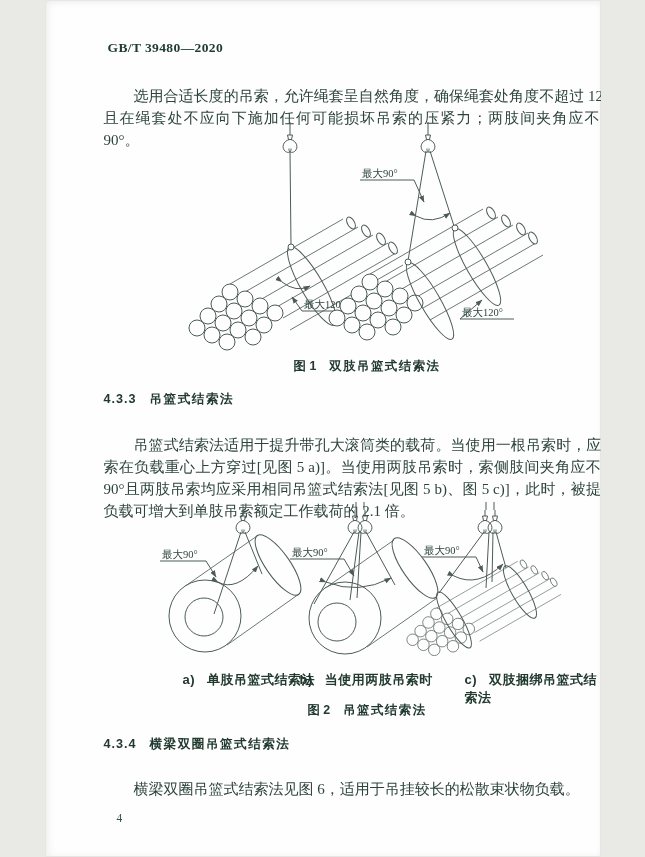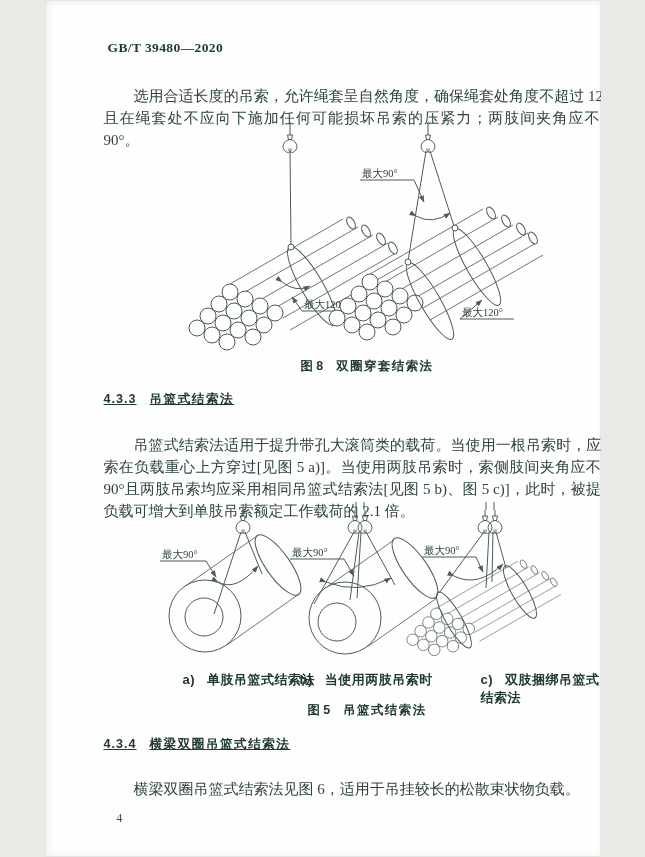--- a/index.html
+++ b/index.html
@@ -18,41 +18,41 @@
     position:absolute;left:59px;width:528px;
     font-size:15px;line-height:22px;text-align:justify;
     text-indent:2em;color:#2d433c;
   }
   .p-intro{top:70px;}
   .p-433{top:419px;}
   .p-434{top:763px;}
   .heading{
     position:absolute;left:59px;
     font-family:"Liberation Sans","DejaVu Sans",sans-serif;
-    font-weight:bold;font-size:12.6px;color:#21392f;text-decoration:underline;
+    font-weight:bold;font-size:12.6px;color:#21392f;
   }
   .h-433{top:391px;}
   .h-434{top:736px;}
   .heading .num{margin-right:13px;letter-spacing:1px;}
   .heading .ttl{letter-spacing:1.5px;}
   .figcap{
     position:absolute;left:0;width:645px;text-align:center;
     font-family:"Liberation Sans","DejaVu Sans",sans-serif;
     font-weight:bold;font-size:12.4px;color:#21392f;
   }
   .cap4{top:358px;}
   .cap5{top:702px;}
   .figcap .lab{margin-right:13px;}
   .figcap .ttl{letter-spacing:1.5px;}
   .subcaps span.sc{
     position:absolute;top:671px;
     font-family:"Liberation Sans","DejaVu Sans",sans-serif;
     font-weight:bold;font-size:13px;color:#21392f;letter-spacing:0.5px;
   }
-  .sc-a{left:138px;} .sc-b{left:255px;} .sc-c{left:391px;padding-left:45px;}
+  .sc-a{left:138px;} .sc-b{left:255px;} .sc-c{left:375px;padding-left:45px;}
   .sc .ltr{margin-right:12px;font-weight:bold;}
   .pagenum{
     position:absolute;left:72px;top:812px;
     font-size:11.5px;color:#37504a;
   }
   svg.fig{position:absolute;left:65px;overflow:visible;}
   .fig4{top:120px;}
   .fig5{top:502px;}
   .ln{stroke:#4d5c56;stroke-width:1;fill:none;}
   .lnthin{stroke:#5a6963;stroke-width:0.9;fill:none;}
@@ -144,21 +144,21 @@
       </g>
       <g>
         <line class="ln" x1="350" y1="199" x2="404" y2="199"></line>
         <line class="ln" x1="350" y1="199" x2="372" y2="180" marker-end="url(#arw)"></line>
         <text class="lbl" x="352" y="196">最大120°</text>
       </g>
     </g>
   </svg>
 
   <div class="figcap cap4">
-    <span class="lab">图 8</span><span class="ttl">双圈穿套结索法</span>
+    <span class="lab">图 1</span><span class="ttl">双肢吊篮式结索法</span>
   </div>
 
   <div class="heading h-433">
     <span class="num">4.3.3</span><span class="ttl">吊篮式结索法</span>
   </div>
 
   <p class="para p-433">吊篮式结索法适用于提升带孔大滚筒类的载荷。当使用一根吊索时，应使吊索在负载重心上方穿过[见图 5 a)]。当使用两肢吊索时，索侧肢间夹角应不超过 90°且两肢吊索均应采用相同吊篮式结索法[见图 5 b)、图 5 c)]，此时，被提升的负载可增大到单肢吊索额定工作载荷的 2.1 倍。</p>
 
   <svg class="fig fig5" width="520" height="172" viewBox="0 0 520 172">
 
@@ -223,21 +223,21 @@
     </g>
   </svg>
 
   <div class="subcaps">
     <span class="sc sc-a"><span class="ltr">a)</span><span>单肢吊篮式结索法</span></span>
     <span class="sc sc-b"><span class="ltr">b)</span><span>当使用两肢吊索时</span></span>
     <span class="sc sc-c"><span class="ltr">c)</span><span>双肢捆绑吊篮式结索法</span></span>
   </div>
 
   <div class="figcap cap5">
-    <span class="lab">图 5</span><span class="ttl">吊篮式结索法</span>
+    <span class="lab">图 2</span><span class="ttl">吊篮式结索法</span>
   </div>
 
   <div class="heading h-434">
     <span class="num">4.3.4</span><span class="ttl">横梁双圈吊篮式结索法</span>
   </div>
 
   <p class="para p-434">横梁双圈吊篮式结索法见图 6，适用于吊挂较长的松散束状物负载。</p>
 
   <div class="pagenum">4</div>
 

